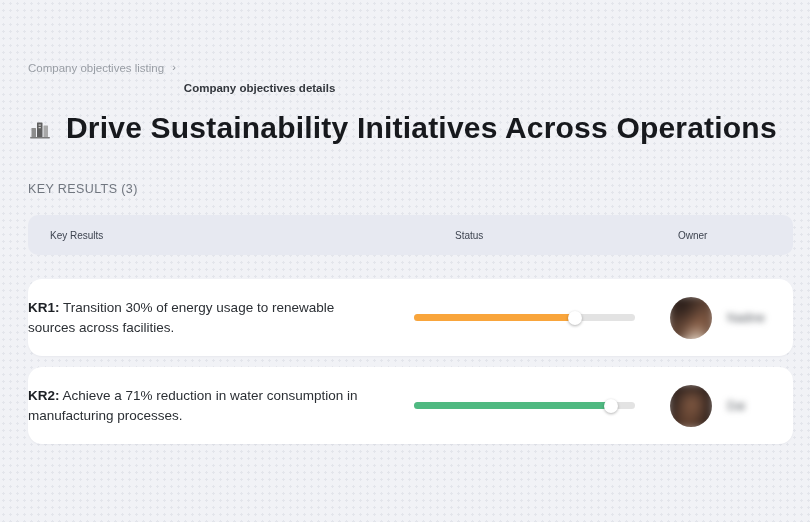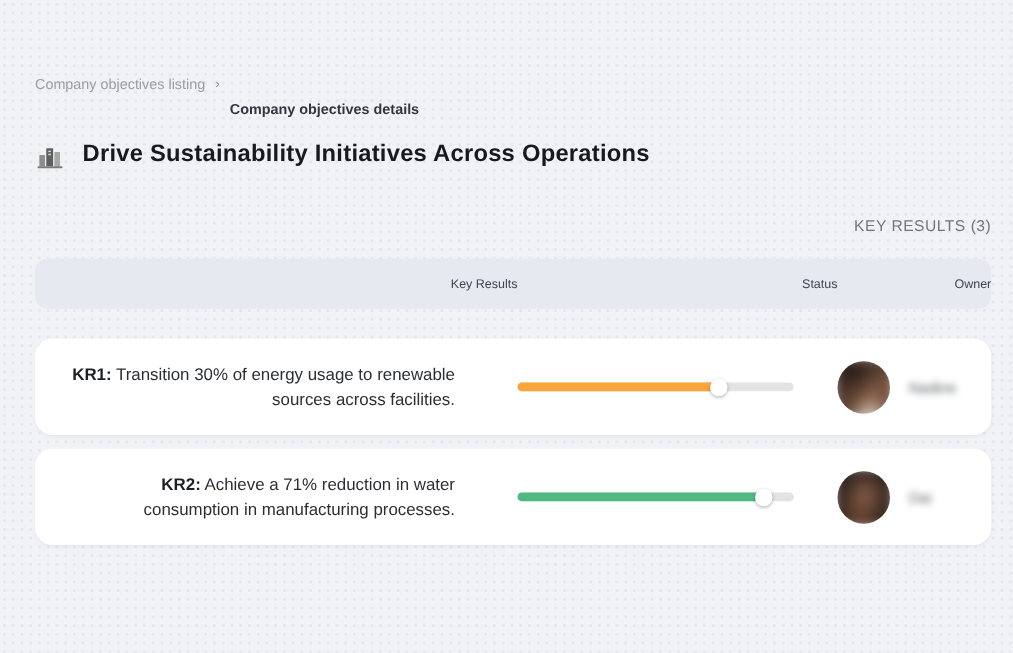--- a/index.html
+++ b/index.html
@@ -5,32 +5,32 @@
   * { margin:0; padding:0; box-sizing:border-box; }
   html,body { width:810px; height:522px; }
   body {
     font-family: "Liberation Sans", "DejaVu Sans", sans-serif;
     background-color:#f1f2f6;
     background-image: radial-gradient(circle, #e3e5eb 1px, transparent 1.2px);
     background-size: 7px 7px;
     color:#2b2f34;
     overflow:hidden;
   }
-  .page { width:810px; height:522px; padding:42px 17px 0 28px;text-align:right; }
+  .page { width:810px; height:522px; padding:42px 17px 0 28px; }
 
   
   .breadcrumb { display:flex; align-items:center; gap:8px; font-size:11.5px; }
   .crumb-muted { color:#989da4; }
   .crumb-sep { color:#8b9097; font-size:11px; transform:translateY(-1px); }
   .crumb-current { color:#33373d; font-weight:700;margin-top:40px; }
 
   
   .title-row { display:flex; align-items:center; gap:12px; margin-top:17px; }
   .title-icon { width:26px; height:26px; flex:0 0 auto; }
-  h1.page-title { font-size:19px; font-weight:800; color:#17191d; letter-spacing:0.2px; }
+  h1.page-title { font-size:30px; font-weight:800; color:#17191d; letter-spacing:0.2px; }
 
   
   .section-label { margin-top:37px; font-size:12.5px; color:#70767f; letter-spacing:0.4px; }
 
   
   .grid3 { display:grid; grid-template-columns:386px 256px 1fr; align-items:center; }
 
   
   .table-header {
     margin-top:19px; height:40px; width:765px;
@@ -41,21 +41,21 @@
   .col-status { padding-left:5px;margin-left:36px; }
   .col-owner { padding-left:8px; }
 
   
   .rows { margin-top:24px; }
   .kr-card {
     width:765px; min-height:77px; background:#ffffff; border-radius:14px;
     margin-bottom:11px; box-shadow:0 1px 2px rgba(20,25,40,0.04);
     padding:10px 0; cursor:pointer;
   }
-  .kr-text { padding-left:27px; padding-right:50px; font-size:13.5px; line-height:20px; color:#2b2f34; }
+  .kr-text { padding-right:50px; font-size:13.5px; line-height:20px; color:#2b2f34; }
   .kr-id { font-weight:800; color:#1d2025; }
 
   
   .progress-track {
     position:relative; width:221px; height:7px; border-radius:5px; background:#e3e3e3;
   }
   .progress-fill { position:relative; height:7px; border-radius:5px; }
   .progress-knob {
     position:absolute; right:-7px; top:50%; transform:translateY(-50%);
     width:14px; height:14px; background:#ffffff; border-radius:50%;

